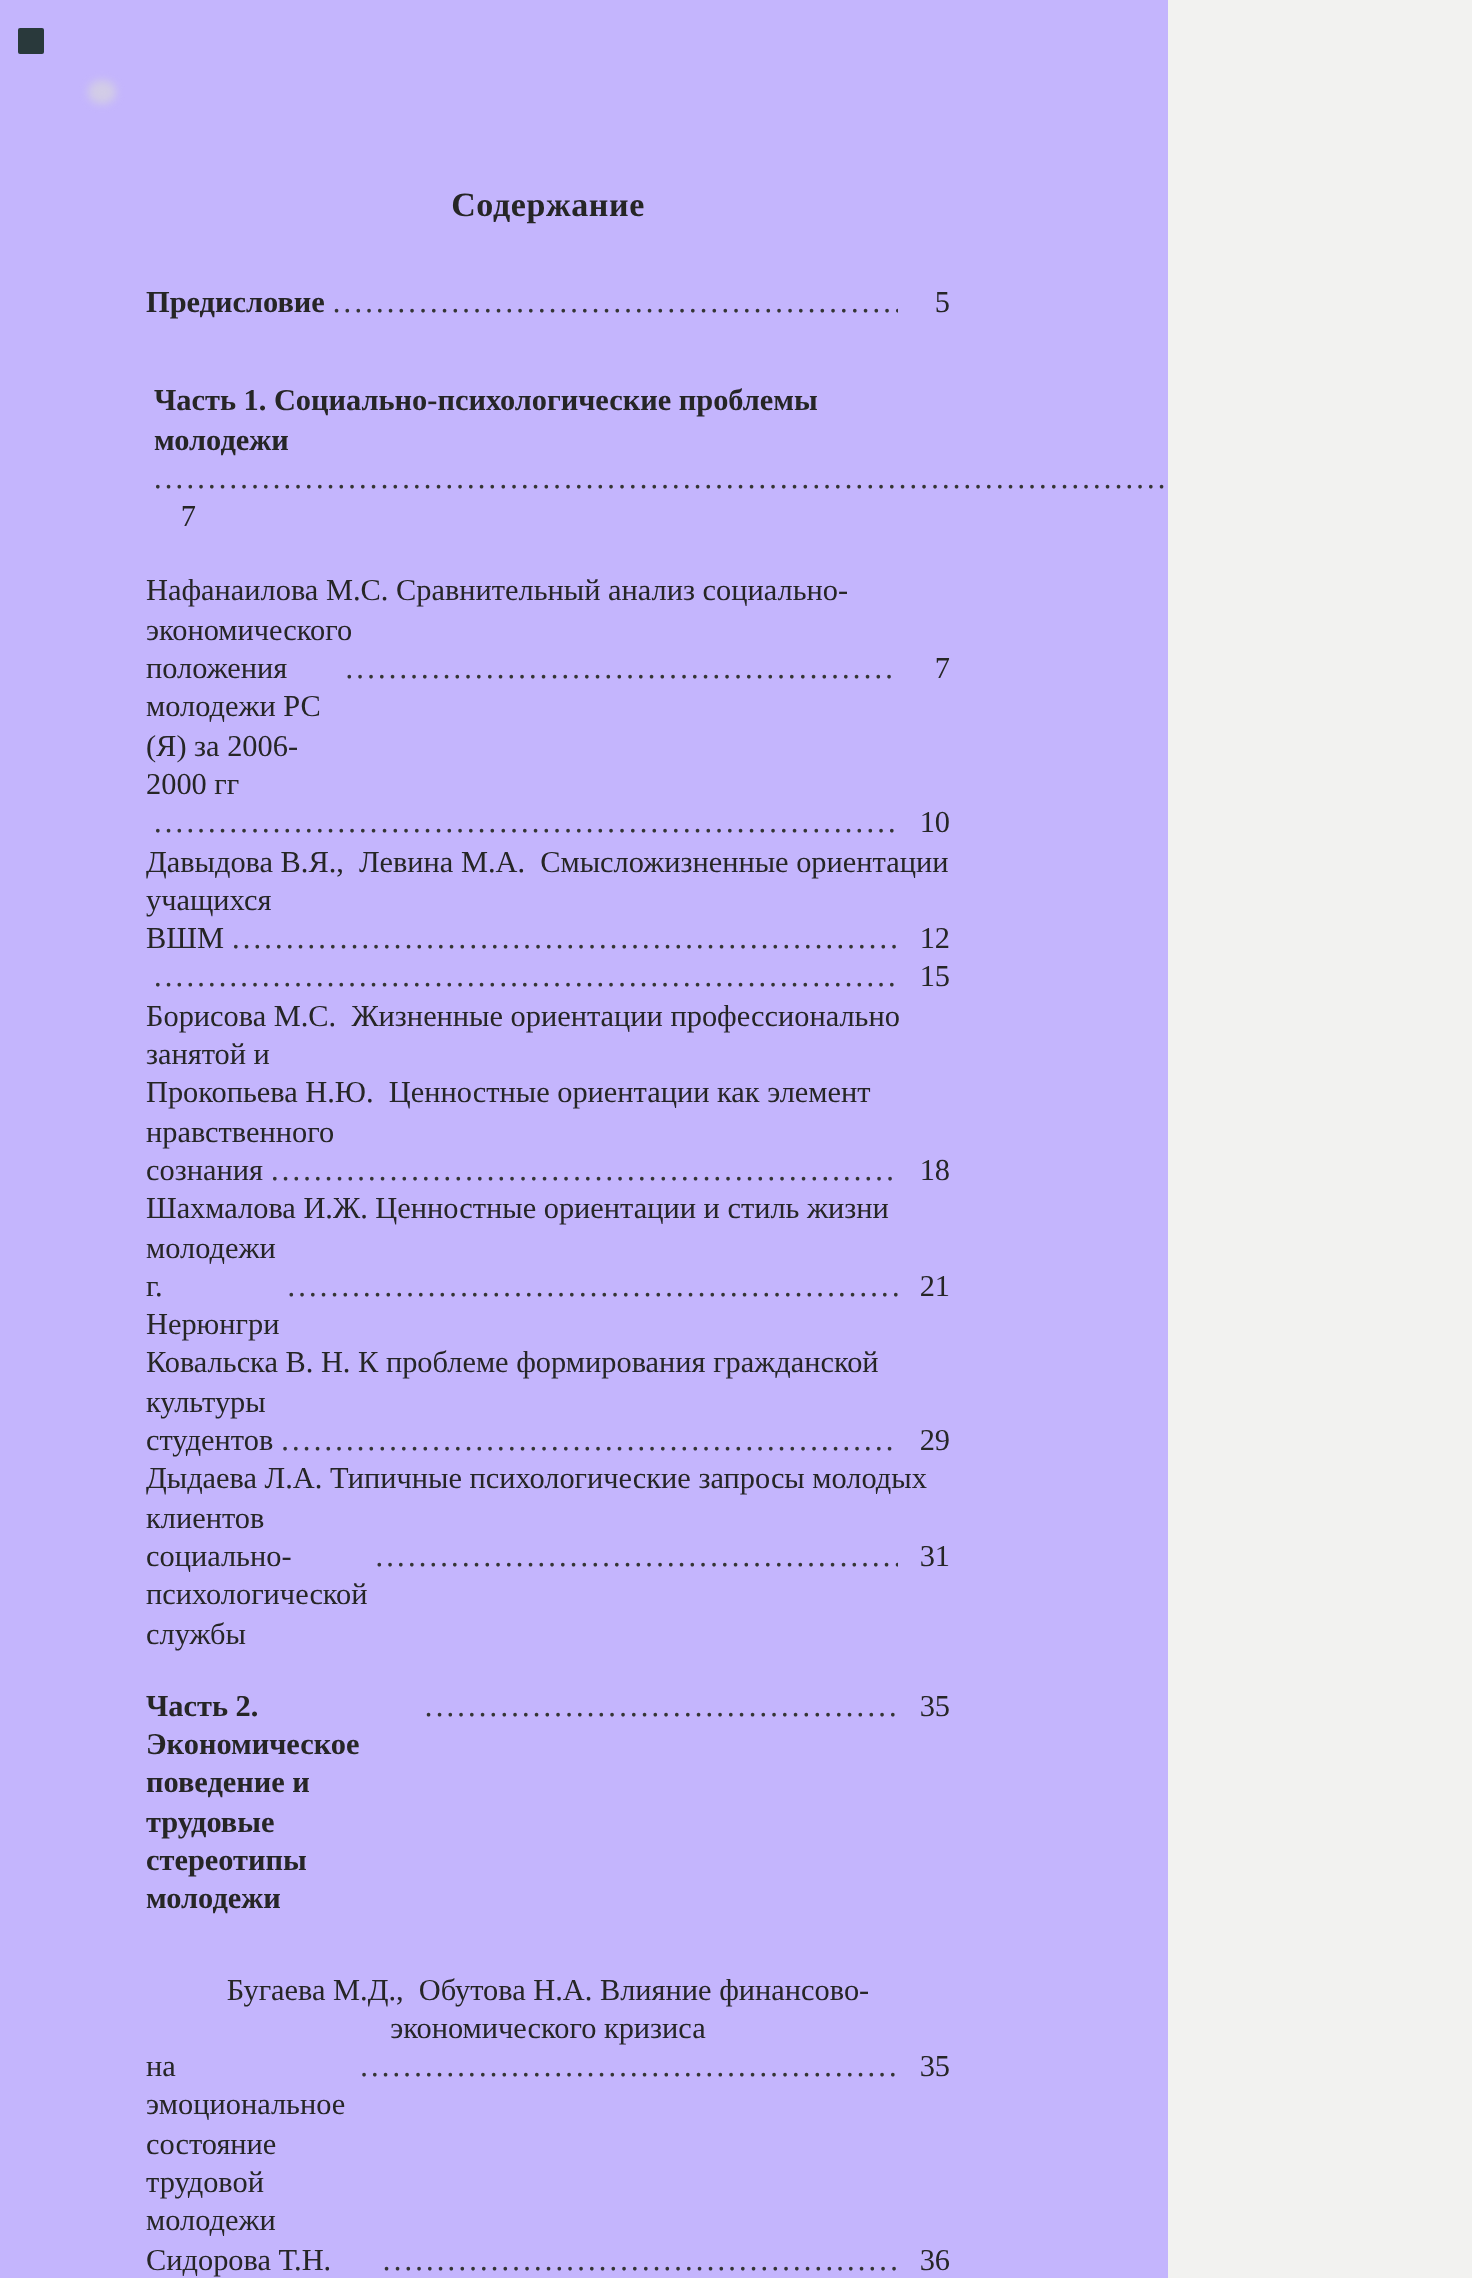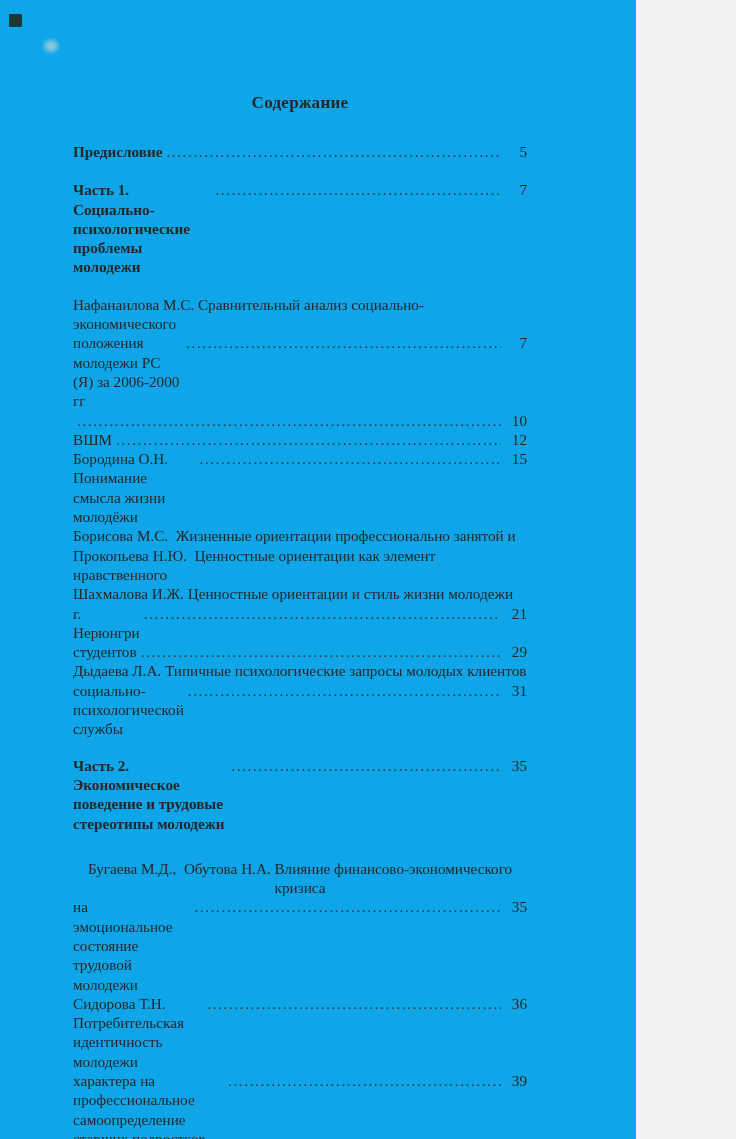--- a/index.html
+++ b/index.html
@@ -3,22 +3,22 @@
 <meta charset="utf-8">
 <style>
   html, body { margin: 0; padding: 0; }
   body {
     width: 736px; height: 1139px;
     background: #f2f2f0;
     font-family: "Liberation Serif", "DejaVu Serif", serif;
   }
   .page {
     position: relative;
-    width: 636px; height: 1139px;
-    background: #0ea5e9;
+    width: 584px; height: 1139px;
+    background: #c4b5fd;
     color: #262626;
     overflow: hidden;
     box-sizing: border-box;
     padding: 92px 109px 4px 73px;
   }
   .artifact {
     position: absolute;
     left: 9px; top: 14px;
     width: 13px; height: 13px;
     background: #1b2f2a;
@@ -73,30 +73,33 @@
 <body>
 
 <div class="page">
   <div class="artifact"></div>
   <div class="smudge"></div>
 
   <div class="title">Содержание</div>
 
   <div class="toc">
       <div class="line bold" style="margin-top: 28px;"><span class="txt">Предисловие</span><span class="leader"></span><span class="pg">5</span></div>
-      <div class="line bold" style="margin-top: 19px;"><span class="txt">Часть 1. Социально-психологические проблемы молодежи</span><span class="leader"></span><span class="pg">7</span></div>
+      <div class="line bold" style="margin-top: 30px; flex-direction: column;"><span class="txt">Часть 1. Социально-психологические проблемы молодежи</span><span class="leader"></span><span class="pg">7</span></div>
       <div class="line" style="margin-top: 18px; font-family: Liberation Serif, serif;"><span class="txt">Нафанаилова М.С. Сравнительный анализ социально-экономического</span></div>
       <div class="line"><span class="txt">положения молодежи РС (Я) за 2006-2000 гг</span><span class="leader"></span><span class="pg">7</span></div>
       <div class="line"><span class="leader"></span><span class="pg">10</span></div>
+      <div class="line"><span class="txt">Давыдова В.Я.,  Левина М.А.  Смысложизненные ориентации учащихся</span></div>
       <div class="line"><span class="txt">ВШМ</span><span class="leader"></span><span class="pg">12</span></div>
-      <div class="line"><span class="txt">Бородина О.Н. Понимание смысла жизни молодёжи</span><span class="leader"></span><span class="pg">15</span></div>
+      <div class="line"><span class="leader"></span><span class="pg">15</span></div>
       <div class="line"><span class="txt">Борисова М.С.  Жизненные ориентации профессионально занятой и</span></div>
       <div class="line"><span class="txt">Прокопьева Н.Ю.  Ценностные ориентации как элемент нравственного</span></div>
+      <div class="line"><span class="txt">сознания</span><span class="leader"></span><span class="pg">18</span></div>
       <div class="line"><span class="txt">Шахмалова И.Ж. Ценностные ориентации и стиль жизни молодежи</span></div>
       <div class="line"><span class="txt">г. Нерюнгри</span><span class="leader"></span><span class="pg">21</span></div>
+      <div class="line"><span class="txt">Ковальска В. Н. К проблеме формирования гражданской культуры</span></div>
       <div class="line"><span class="txt">студентов</span><span class="leader"></span><span class="pg">29</span></div>
       <div class="line"><span class="txt">Дыдаева Л.А. Типичные психологические запросы молодых клиентов</span></div>
       <div class="line"><span class="txt">социально-психологической  службы</span><span class="leader"></span><span class="pg">31</span></div>
       <div class="line bold" style="margin-top: 17px; font-family: Liberation Serif, serif;"><span class="txt">Часть 2. Экономическое поведение и трудовые стереотипы молодежи</span><span class="leader"></span><span class="pg">35</span></div>
       <div class="line" style="margin-top: 26px; text-align: center;"><span class="txt">Бугаева М.Д.,  Обутова Н.А. Влияние финансово-экономического кризиса</span></div>
       <div class="line"><span class="txt">на эмоциональное состояние трудовой молодежи</span><span class="leader"></span><span class="pg">35</span></div>
       <div class="line"><span class="txt">Сидорова Т.Н. Потребительская идентичность молодежи</span><span class="leader"></span><span class="pg">36</span></div>
       <div class="line"><span class="txt">характера на профессиональное самоопределение старших подростков</span><span class="leader"></span><span class="pg">39</span></div>
     </div>
 

